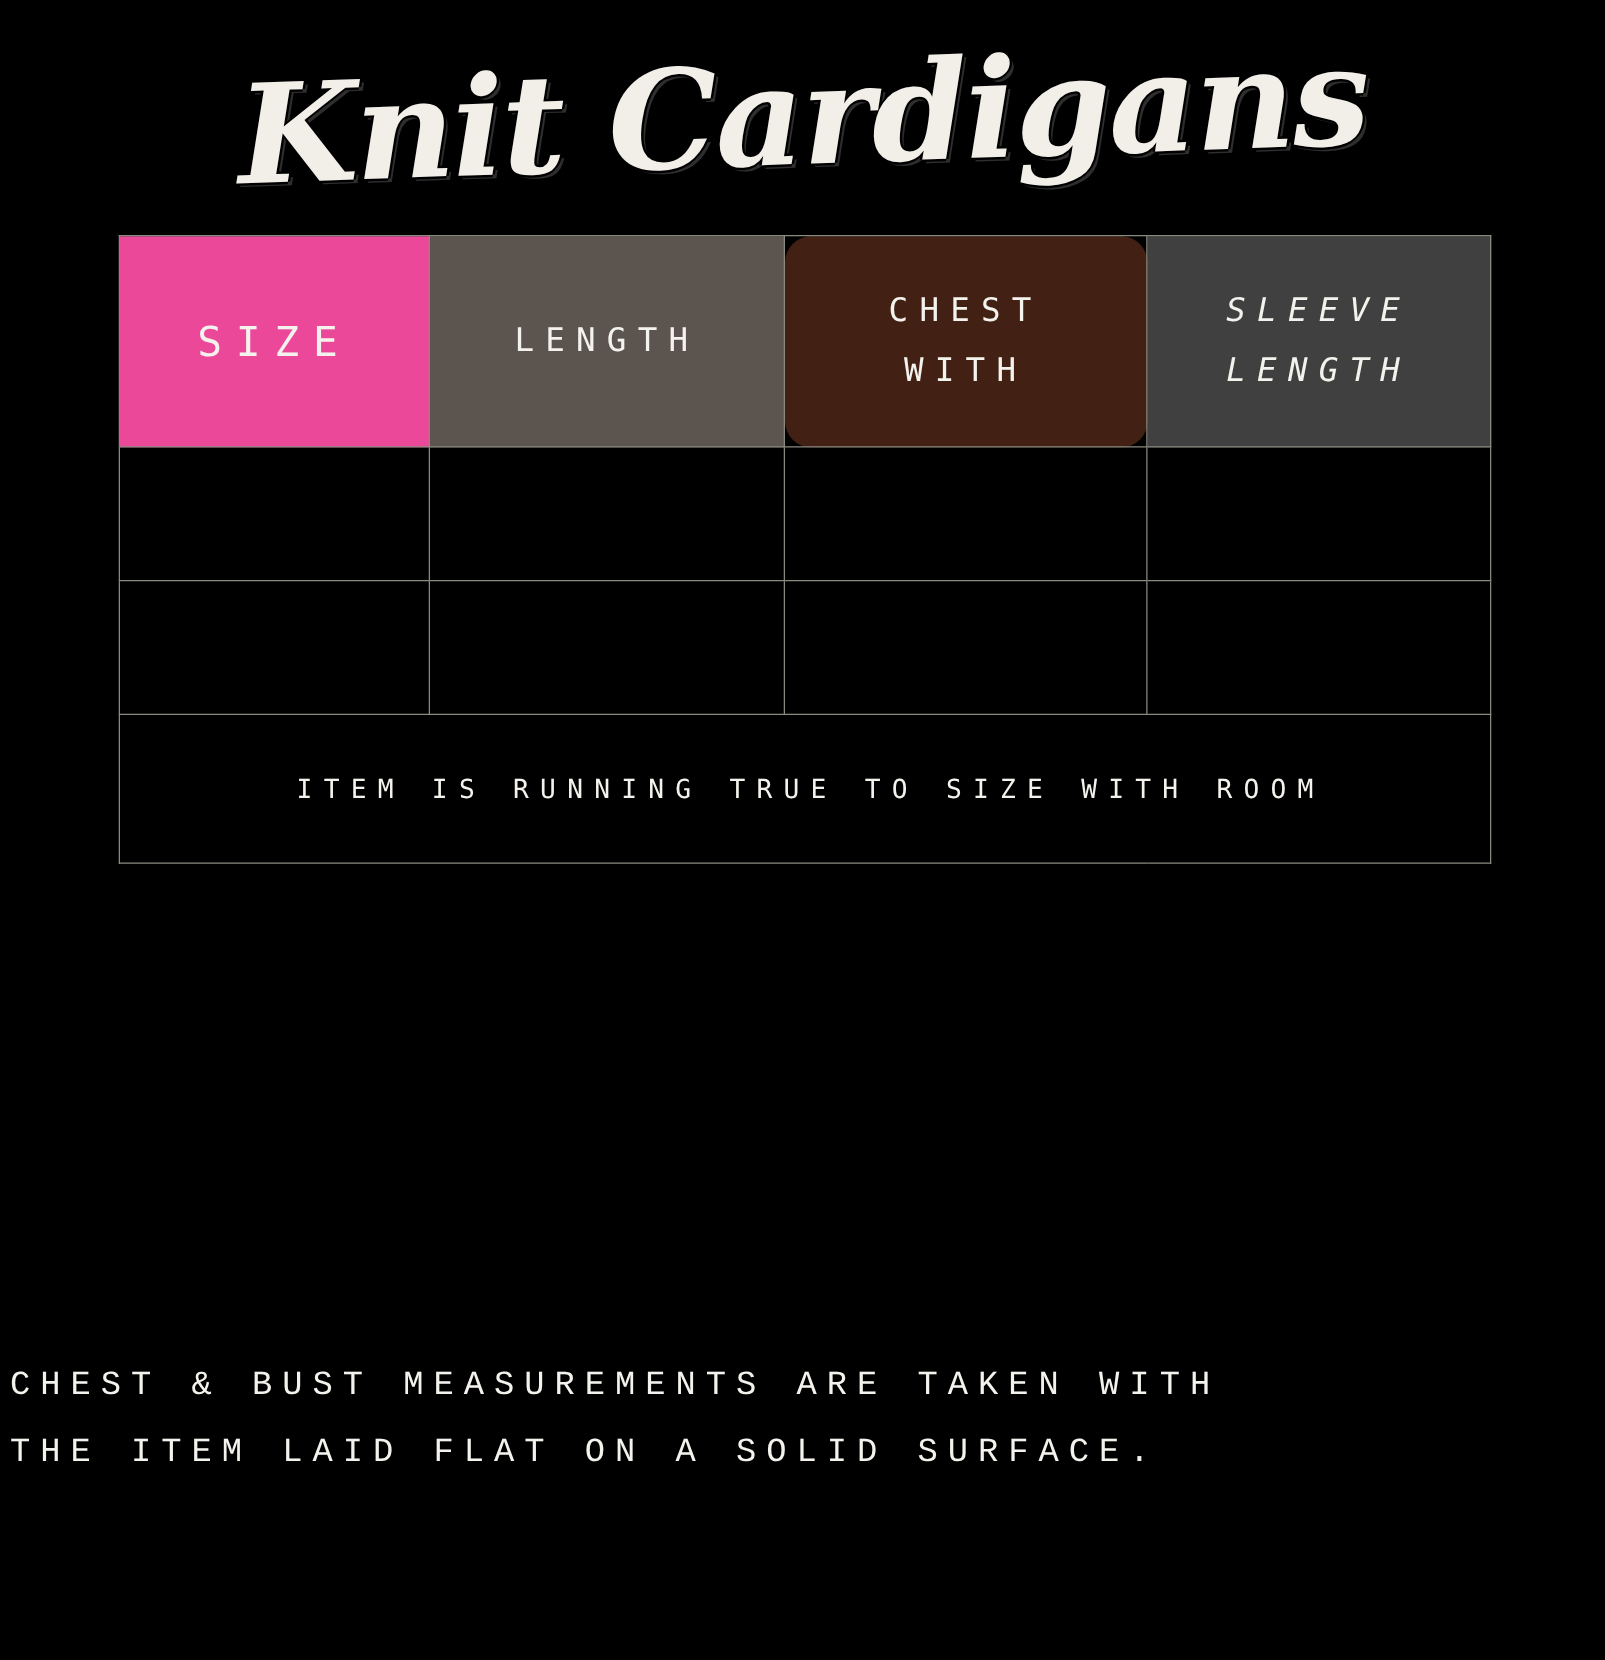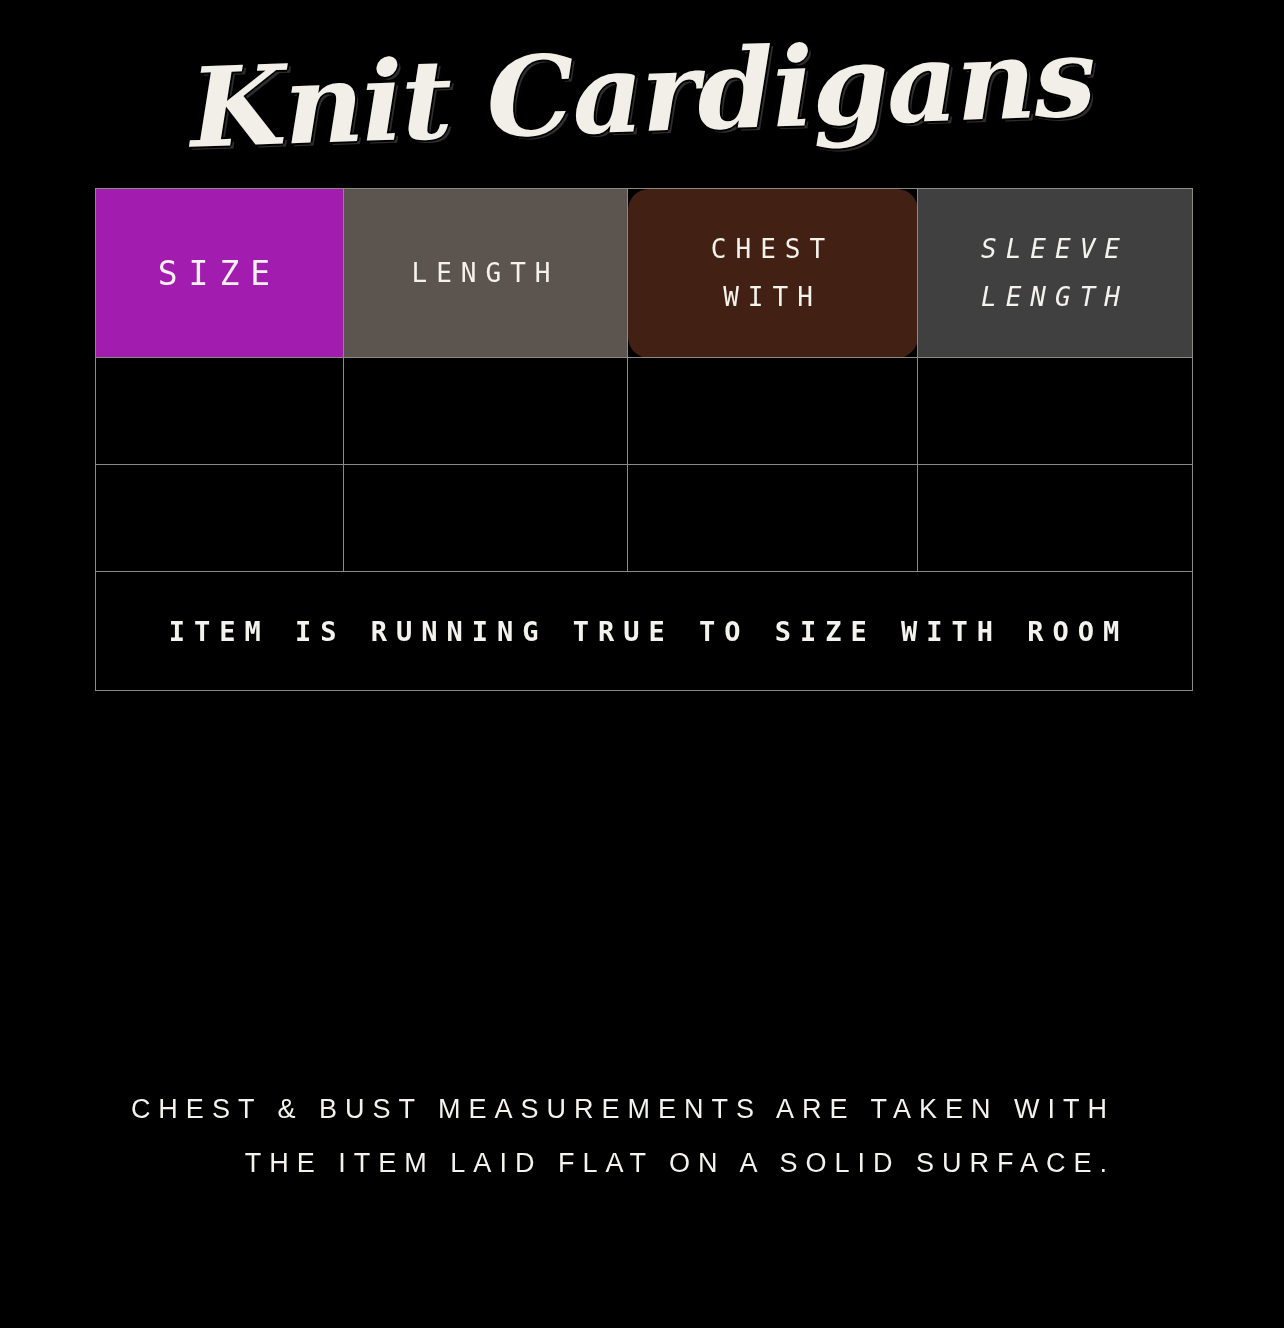--- a/index.html
+++ b/index.html
@@ -69,21 +69,21 @@
     color: #f4f2ec;
   }
 
   col.c-size   { width: 248px; }
   col.c-length { width: 284px; }
   col.c-chest  { width: 290px; }
   col.c-sleeve { width: 275px; }
 
   .hdr-row th { height: 168px; }
   .hdr-size {
-    background: #a21caf;
+    background: #ec4899;
     font-size: 33px;
     letter-spacing: 11px;
     font-weight: normal;
     padding-left: 11px;
   }
   .hdr-length {
     background: #5c554f;
     font-size: 26px;
     letter-spacing: 9px;
     font-weight: normal;
@@ -115,35 +115,34 @@
     padding-left: 6px;
     background: #000000;
   }
   .spacer-row td {
     height: 106px;
     background: #000000;
   }
 
   .note-row td {
     height: 118px;
-    font-size: 27px;
-    letter-spacing: 9px;
-    padding-left: 9px;
-    background: #000000;
-    font-weight: bold;
+    font-size: 21px;
+    letter-spacing: 9px;
+    padding-left: 9px;
+    background: #000000;
   }
 
   
   .footer {
     position: absolute;
     left: 0;
     top: 1082px;
     width: 1115px;
-    text-align: right;
-    font-family: Liberation Sans, sans-serif;
+    text-align: left;
+    font-family: Liberation Mono, monospace;
     font-size: 27px;
     letter-spacing: 8px;
     line-height: 54px;
     color: #f4f2ec;
   }
   .footer div { padding-left: 8px; }
 </style>
 </head>
 <body>
 

